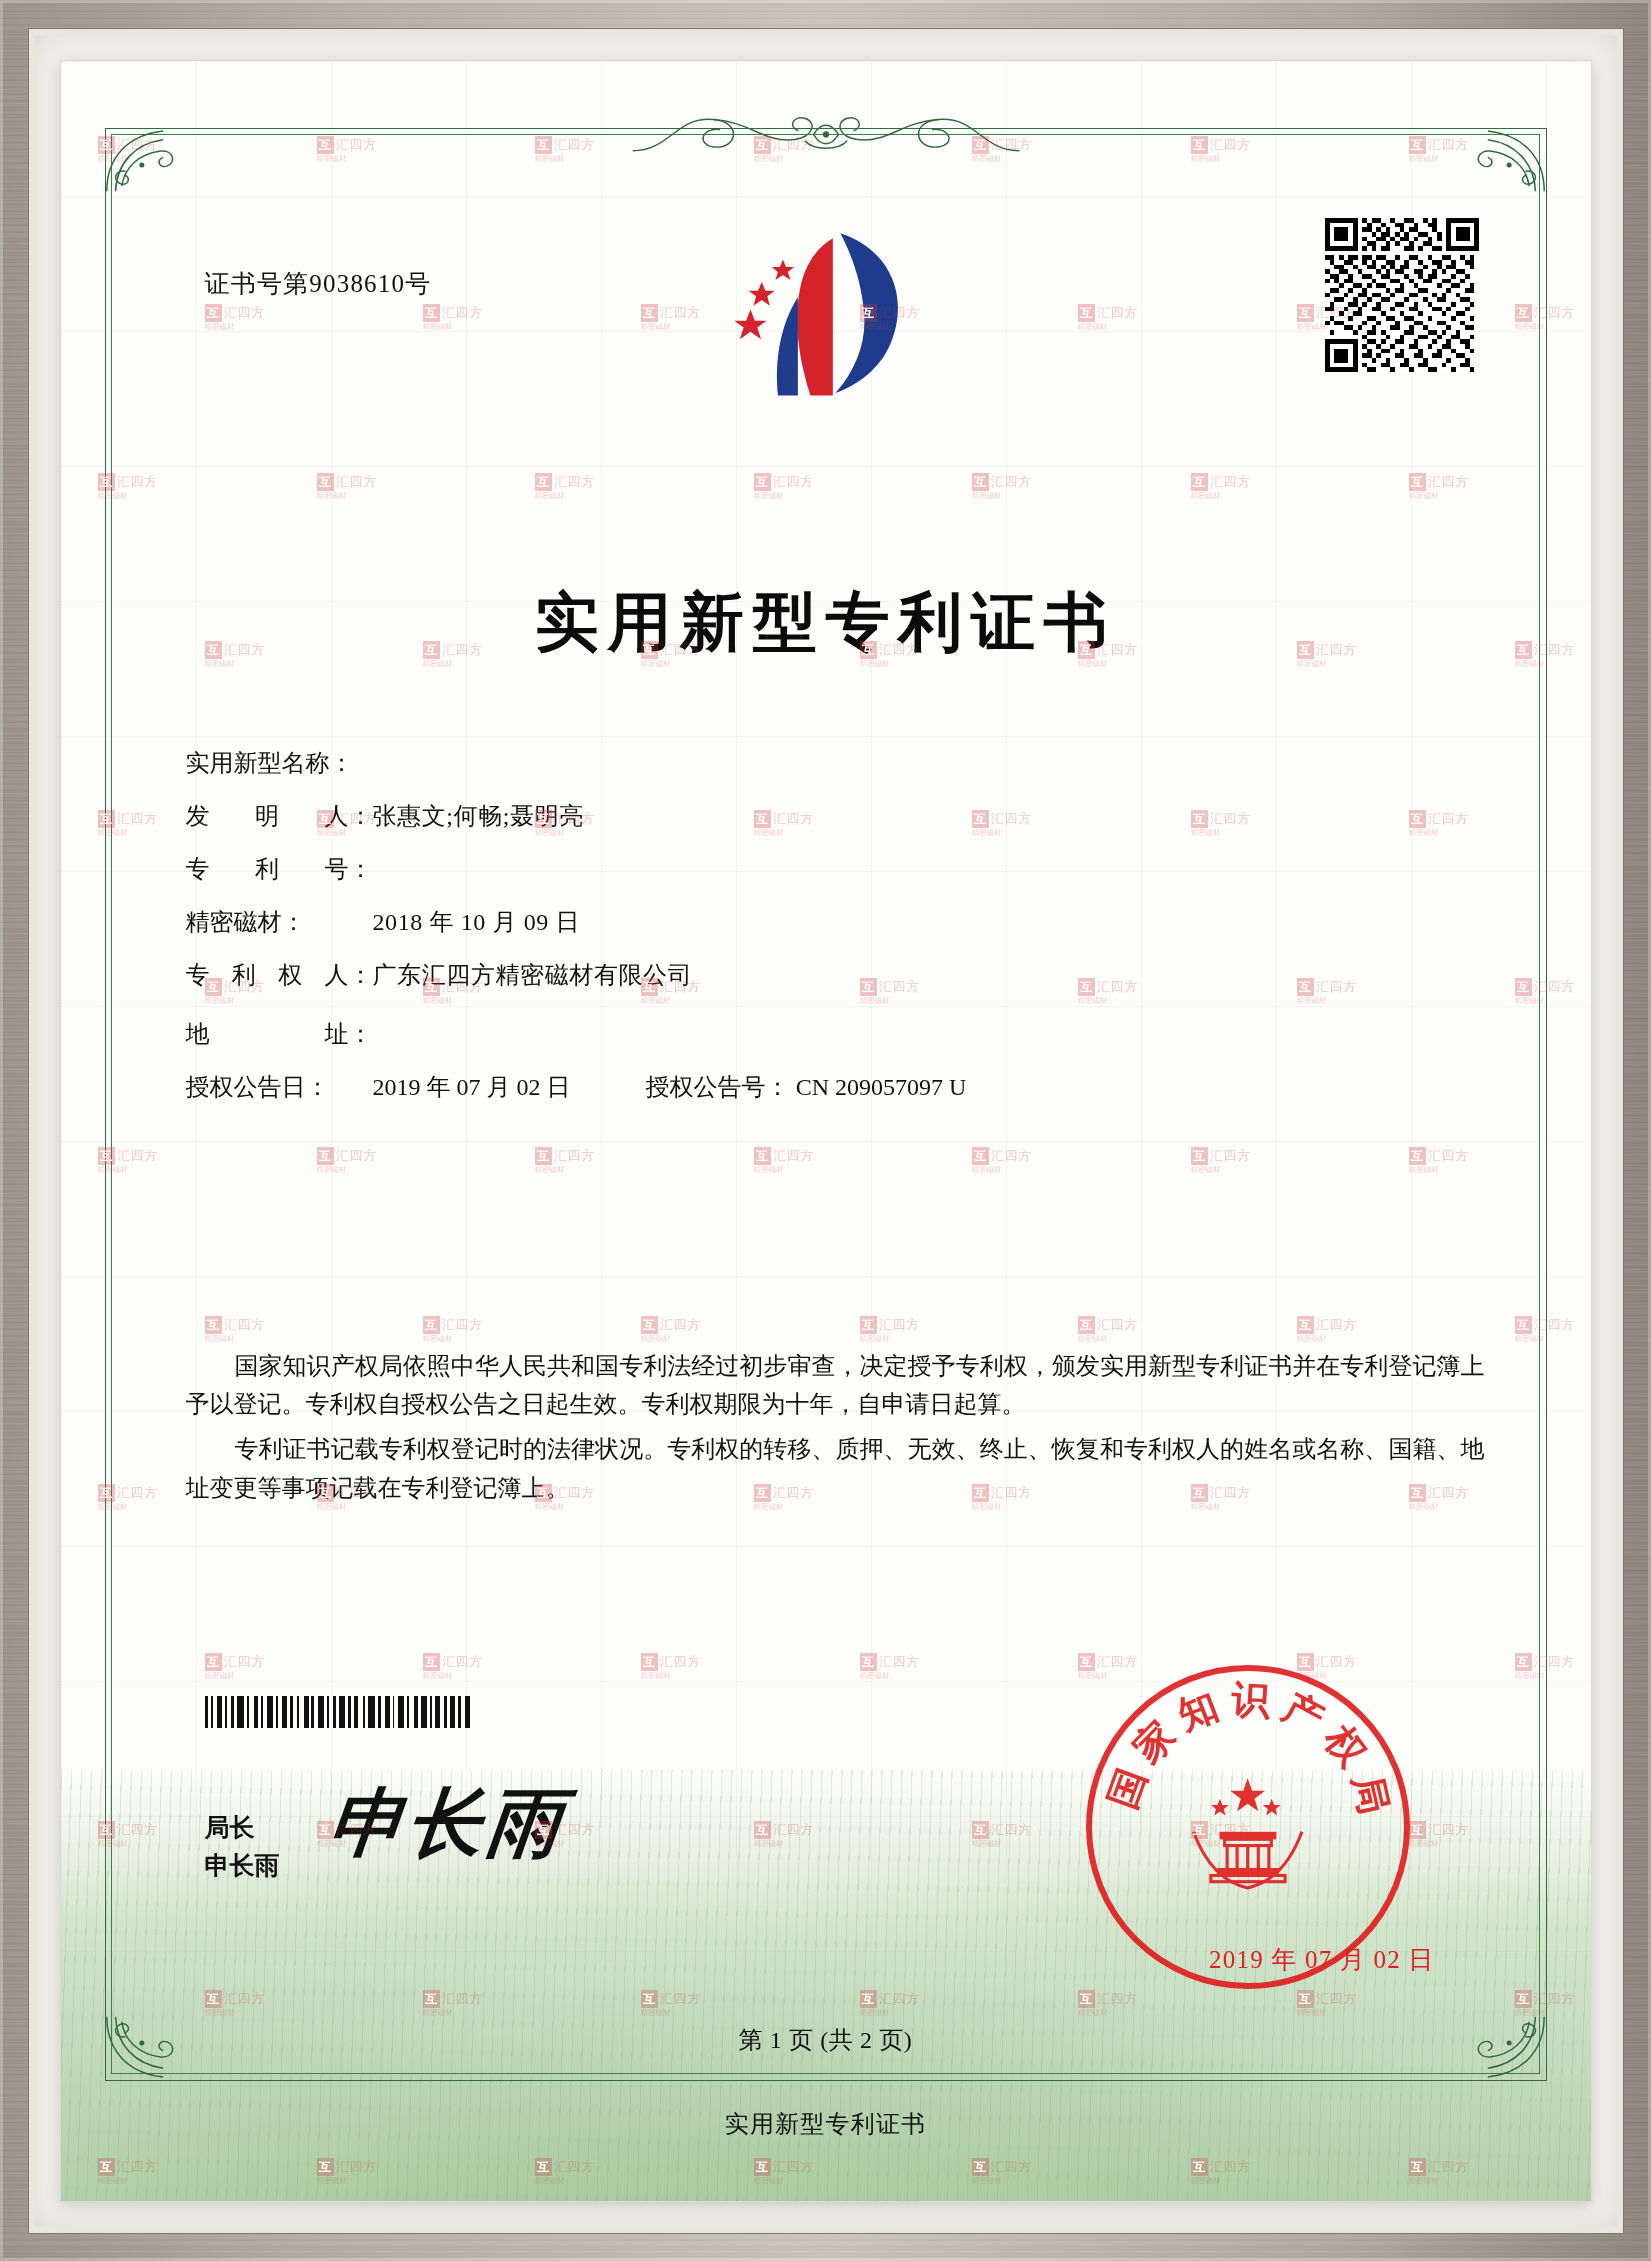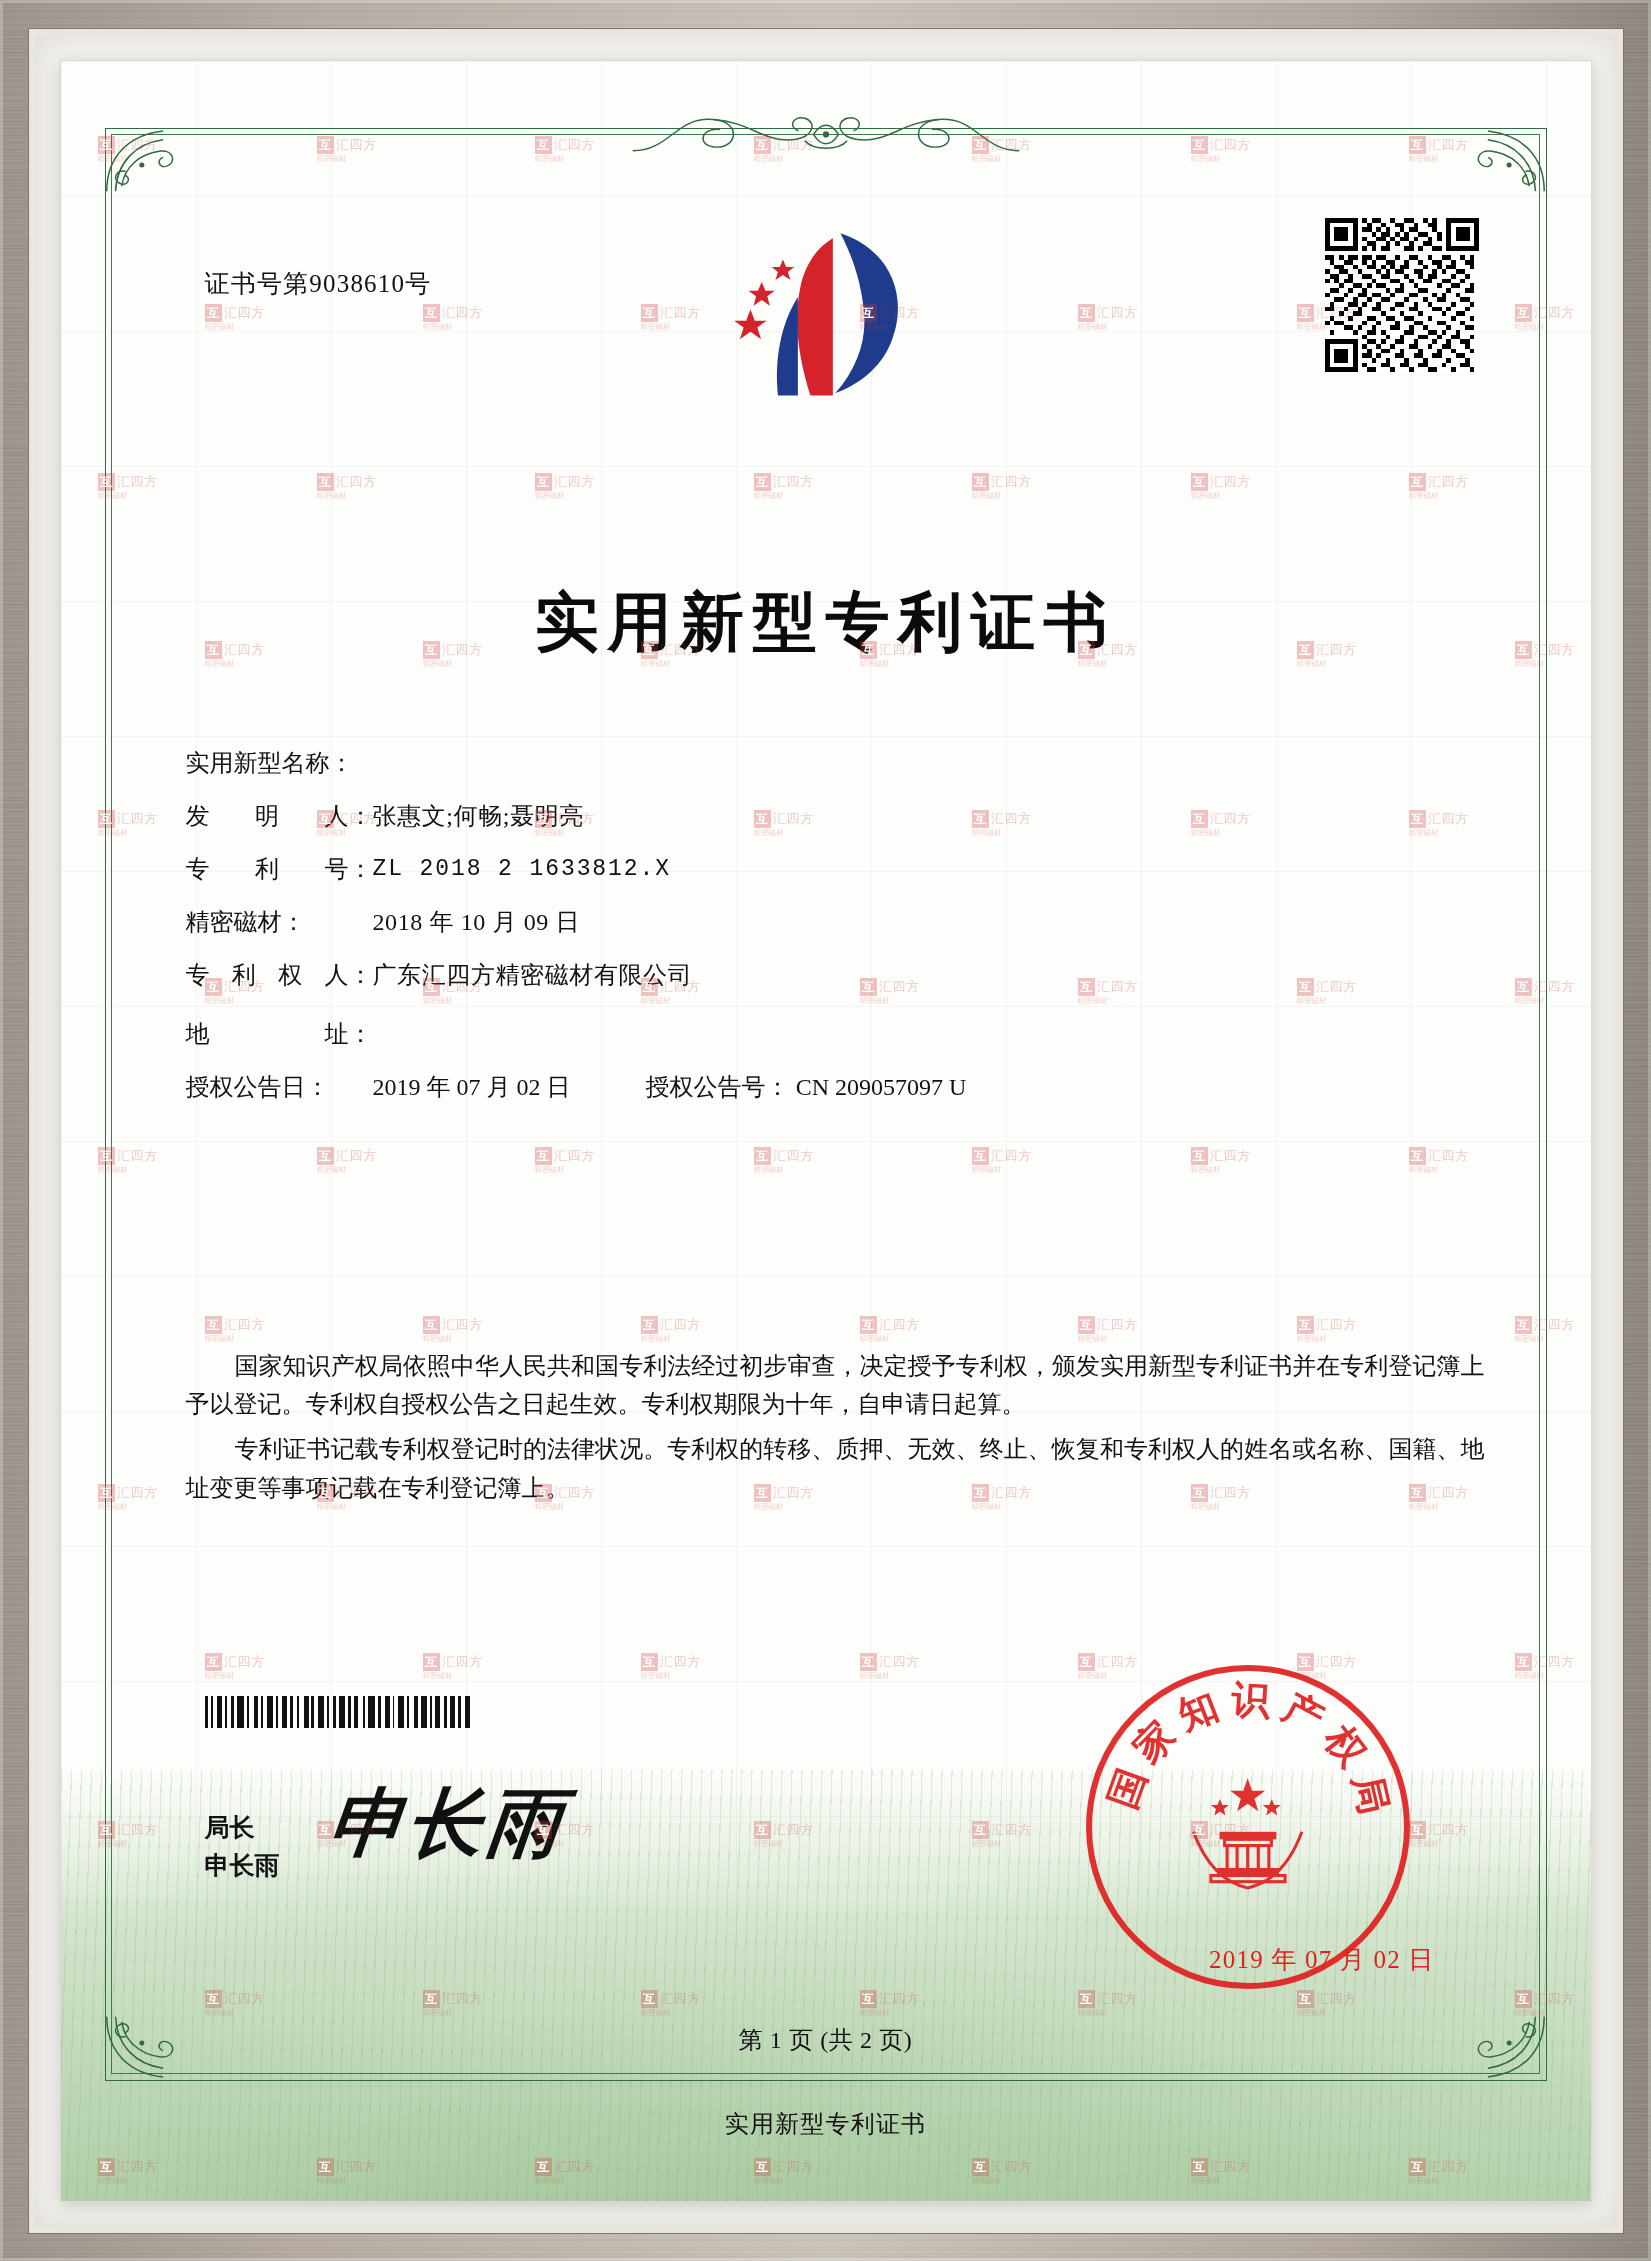--- a/index.html
+++ b/index.html
@@ -559,21 +559,20 @@
           </div>
           <div class="val">张惠文;何畅;聂明亮</div>
         </div>
 
         <div class="row">
           <div class="lbl spread">
             <span>专</span>
             <span>利</span>
             <span>号：</span>
           </div>
-          <div class="val mono">ZL 2018 2 1633812.X</div>
         </div>
 
         <div class="row">
           <div class="lbl">精密磁材：</div>
           <div class="val">2018 年 10 月 09 日</div>
         </div>
 
         <div class="row rowwide">
           <div class="lbl spread">
             <span>专</span>

